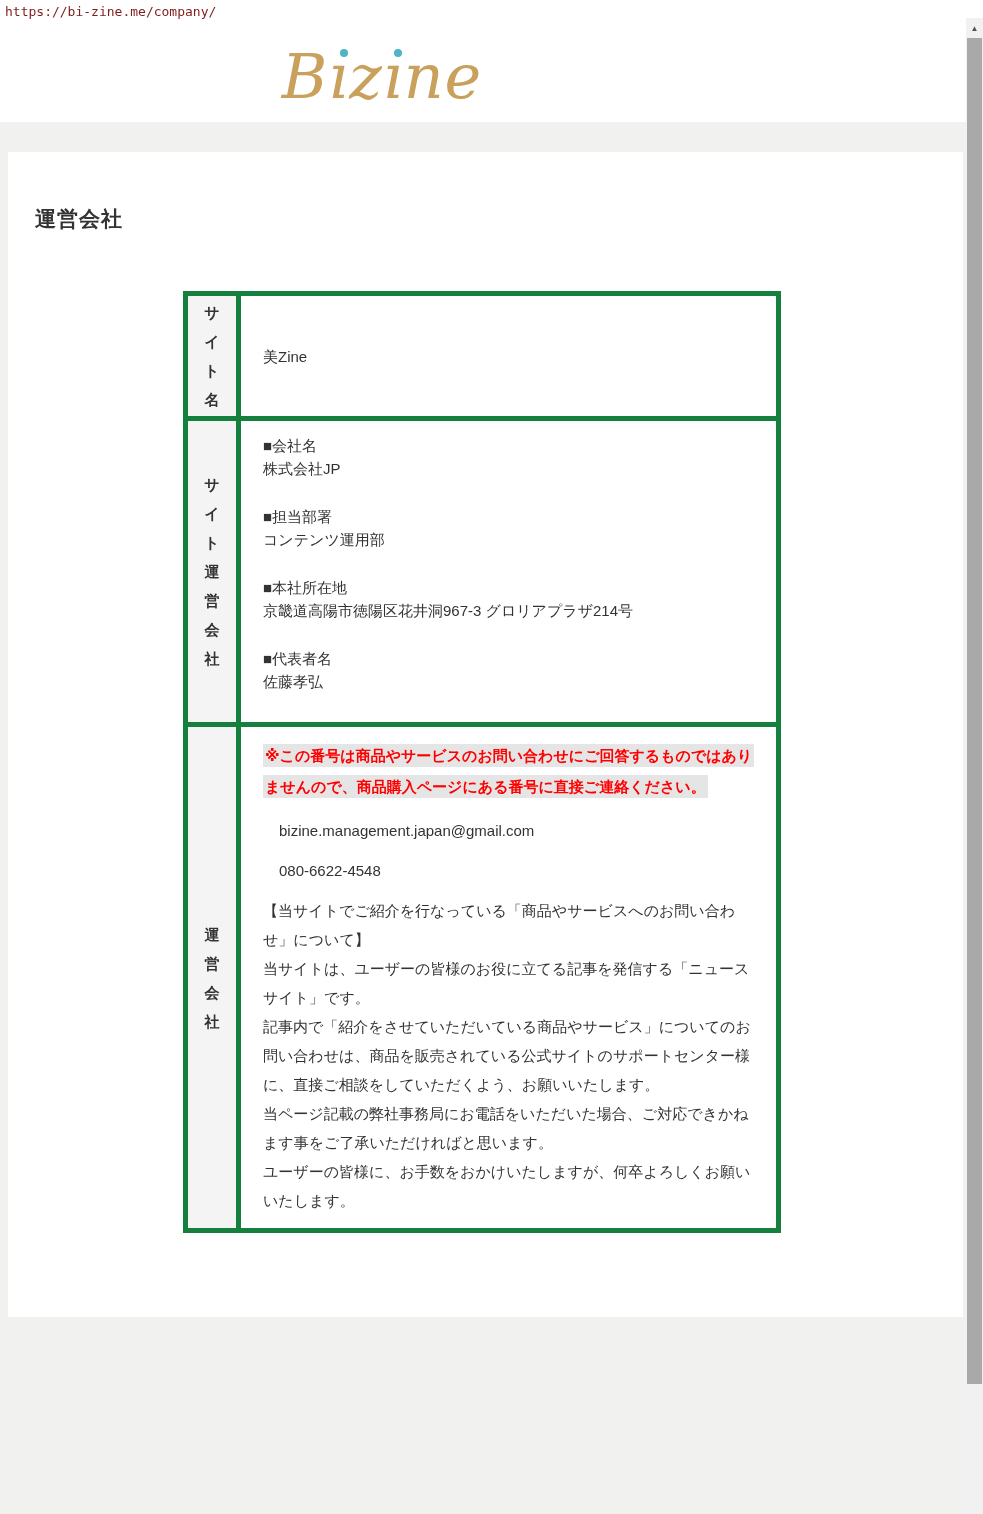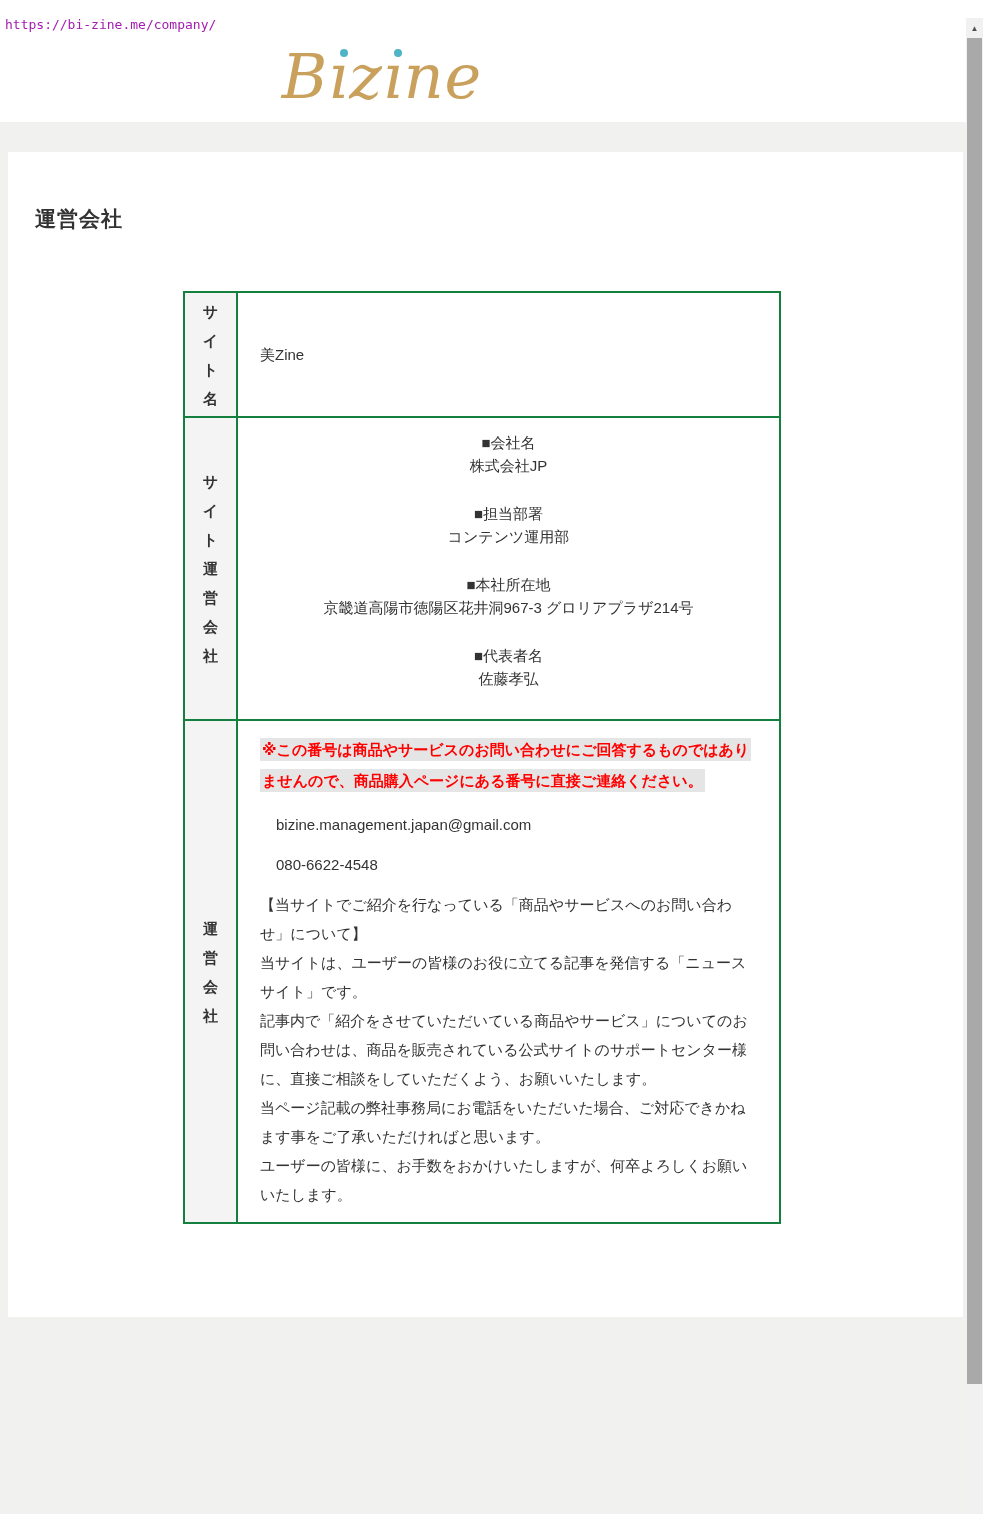--- a/index.html
+++ b/index.html
@@ -8,24 +8,24 @@
     background: #ffffff;
     font-family: "Liberation Sans", "DejaVu Sans", sans-serif;
     color: #333333;
     overflow: hidden;
     position: relative;
   }
 
   
   .url-text {
     position: absolute;
-    top: 17px; left: 5px;
+    top: 4px; left: 5px;
     font-family: "DejaVu Sans Mono", monospace;
     font-size: 13px;
-    color: #a21caf;
+    color: #7f1d1d;
     z-index: 5;
   }
 
   
   .site-header {
     height: 122px;
     width: 764px;
     background: #ffffff;
     display: flex;
     align-items: flex-end;
@@ -73,21 +73,21 @@
   }
 
   
   table.company-table {
     margin: 58px 0 0 148px; 
     border-collapse: collapse;
     table-layout: fixed;
     width: 598px;
   }
   .company-table th, .company-table td {
-    border: 2px solid #15803d;
+    border: 5px solid #15803d;
     font-size: 15px;
     color: #333333;
   }
   .company-table th {
     width: 53px;
     background: #f4f4f4;
     text-align: center;
     vertical-align: middle;
     font-weight: bold;
     padding: 0;
@@ -103,21 +103,21 @@
     background: #ffffff;
     padding: 13px 22px;
     vertical-align: top;
     line-height: 29px;
   }
   tr.row-site-name    { height: 125px; }
   tr.row-operator     { height: 298px; }
   tr.row-contact      { height: 470px; }
   tr.row-site-name td { vertical-align: middle; }
 
-  .info-block { margin-bottom: 25px; line-height: 23px; text-align: center; }
+  .info-block { margin-bottom: 25px; line-height: 23px; }
   .info-block:last-child { margin-bottom: 16px; }
 
   .warning-line {
     margin: 0 0 14px;
     line-height: 31px;
     font-weight: bold;
   }
   .warning-line .hl {
     background: #e5e5e5;
     color: #ff0000;

